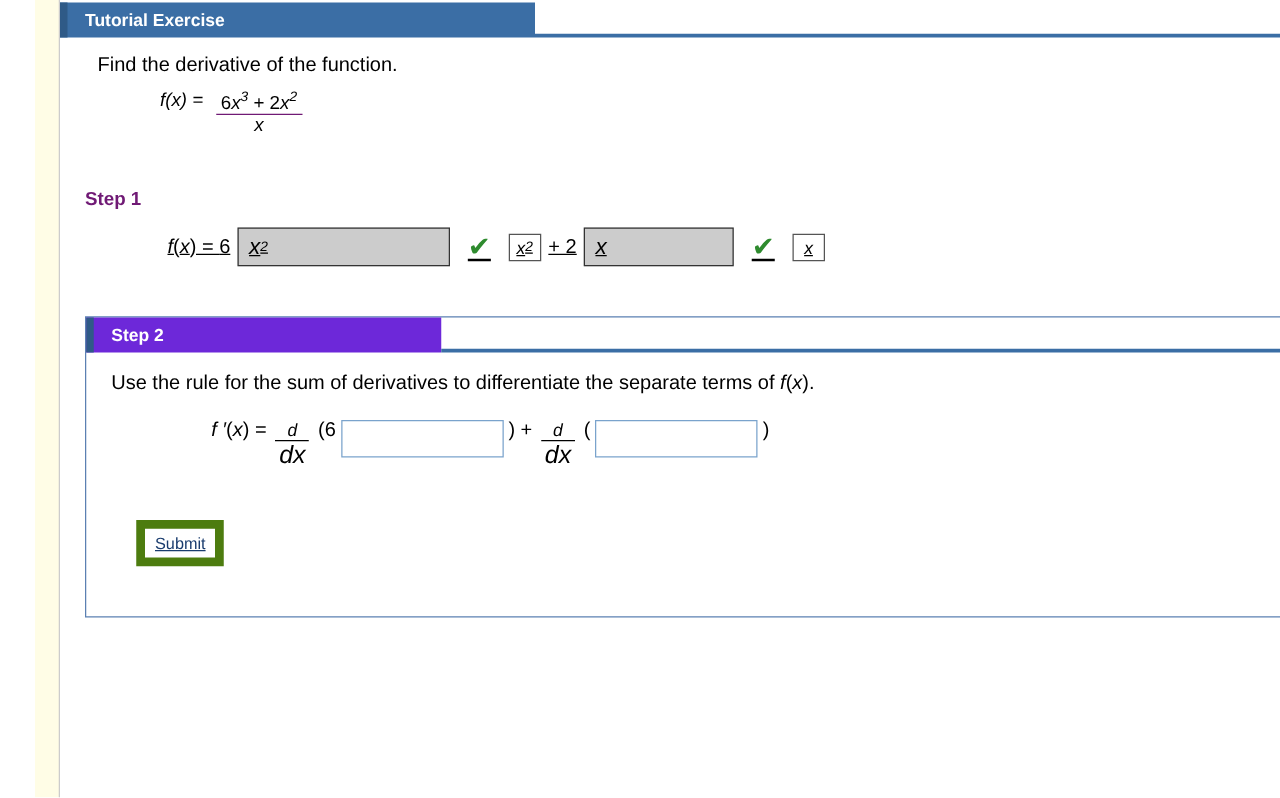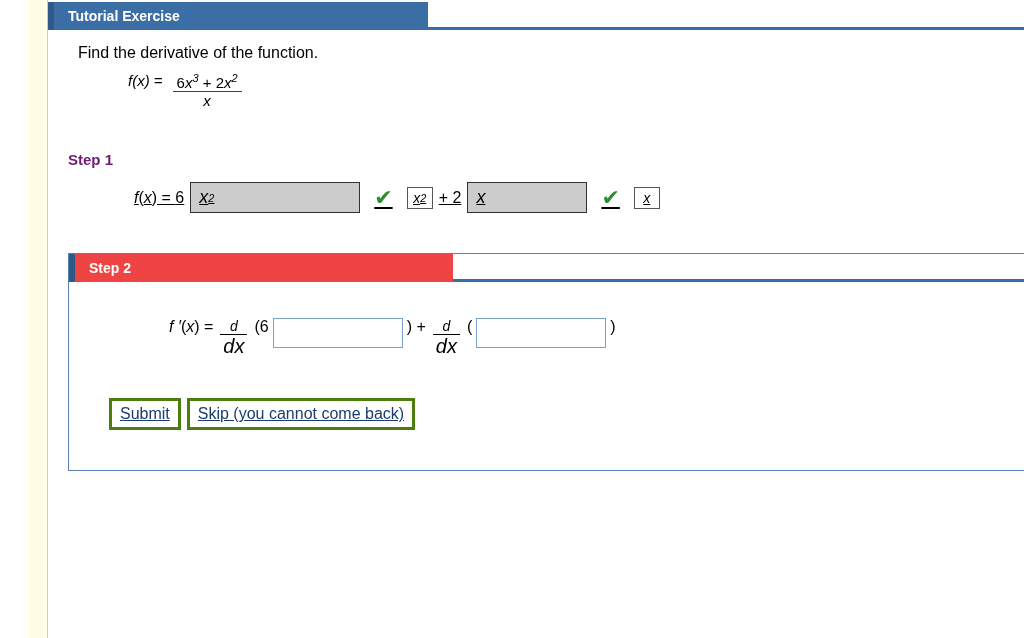--- a/index.html
+++ b/index.html
@@ -94,27 +94,27 @@
     .step2-container {
       border: 1px solid #5b80b2;
       margin: 20px 20px 10px 20px;
       padding-bottom: 30px;
     }
     .step2-header {
       display:flex;
       align-items:stretch;
     }
     .step2-box {
-      background: #ef4444;
+      background: #6d28d9;
       color:#fff;
       font-weight:bold;
       padding: 6px 14px;
       font-size:14px;
       border-left: 6px solid #2f5a87;
-      width: 384px;
+      width: 284px;
     }
     .step2-line { flex:1; border-bottom: 3px solid #3b6ea5; }
     .step2-body { padding: 16px 20px 10px 20px; font-size:16px; }
     .deriv-row { display:flex; align-items:flex-start; margin: 20px 0 0 80px; gap:4px; }
     .fprime { font-style: italic; }
     .dfrac {
       display:inline-block;
       text-align:center;
       vertical-align:middle;
       margin: 0 3px;
@@ -130,25 +130,25 @@
       padding: 2px 4px;
       font-family: inherit;
       font-size: 15px;
     }
     .button-row {
       display:flex;
       gap: 6px;
       margin: 40px 0 0 20px;
     }
     .btn {
-      border: 3px solid #4d7c0f;
+      border: 7px solid #4d7c0f;
       background: #fff;
       color: #1a3c6e;
       padding: 4px 8px;
-      font-size: 16px;
+      font-size: 13px;
       text-decoration: underline;
       cursor: pointer;
       font-family: inherit;
     }
     .ital { font-style: italic; }
     .numcoef { font-style: normal; }
   </style>
 </head>
 <body>
 
@@ -197,39 +197,41 @@
         </span>
       </div>
     </div>
 
     <div class="step2-container">
       <div class="step2-header">
         <div class="step2-box">Step 2</div>
         <div class="step2-line"></div>
       </div>
       <div class="step2-body">
+        <div>
+          <span>Use the rule for the sum of derivatives to differentiate the separate terms of </span><span class="ital">f</span><span>(</span><span class="ital">x</span><span>).</span>
+        </div>
         <div class="deriv-row">
           <span class="fprime"><span>f ′</span><span style="font-style:normal">(</span>x<span style="font-style:normal">) =</span></span>
           <span class="dfrac">
             <span class="n">d</span>
             <span class="d">dx</span>
           </span>
           <span>(6</span>
           <input class="input-box" type="text" value="" style="">
           <span>) +</span>
           <span class="dfrac">
             <span class="n">d</span>
             <span class="d">dx</span>
           </span>
           <span>(</span>
           <input class="input-box" type="text" value="" style="">
           <span>)</span>
         </div>
 
         <div class="button-row">
           <button class="btn">Submit</button>
-          <button class="btn">Skip (you cannot come back)</button>
         </div>
       </div>
     </div>
 
   </div>
 </div>
 
 </body></html>

